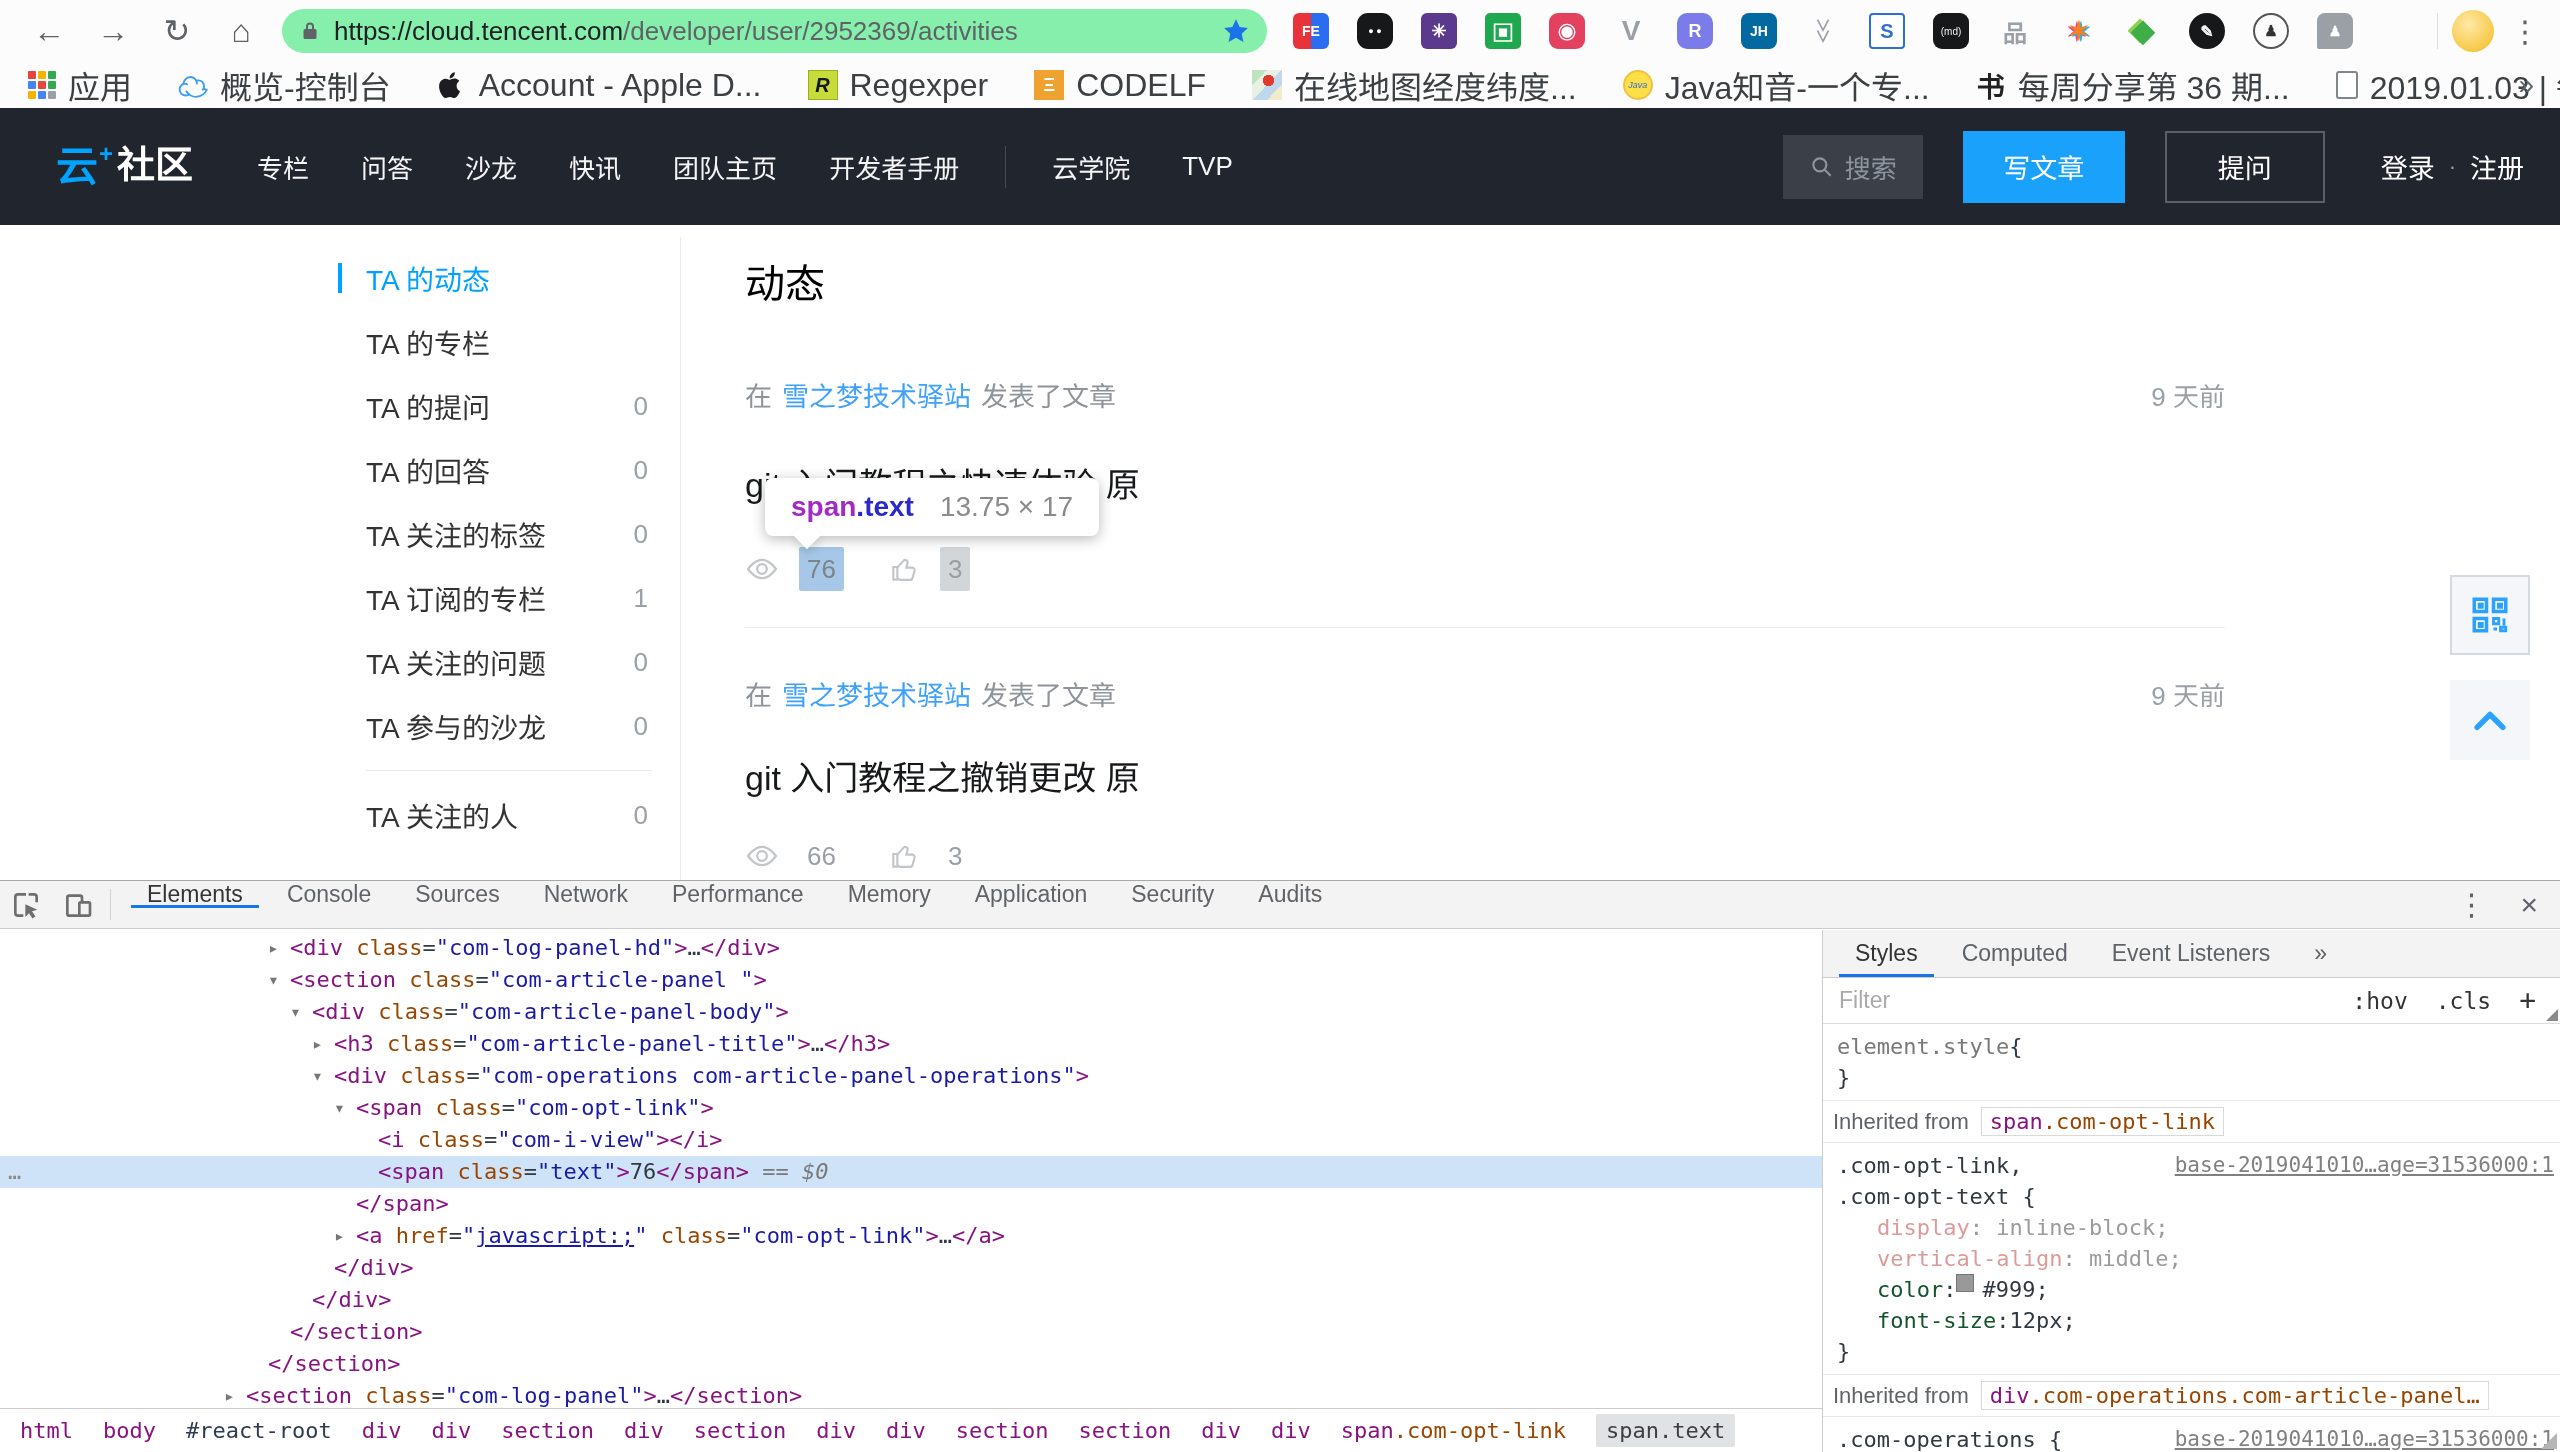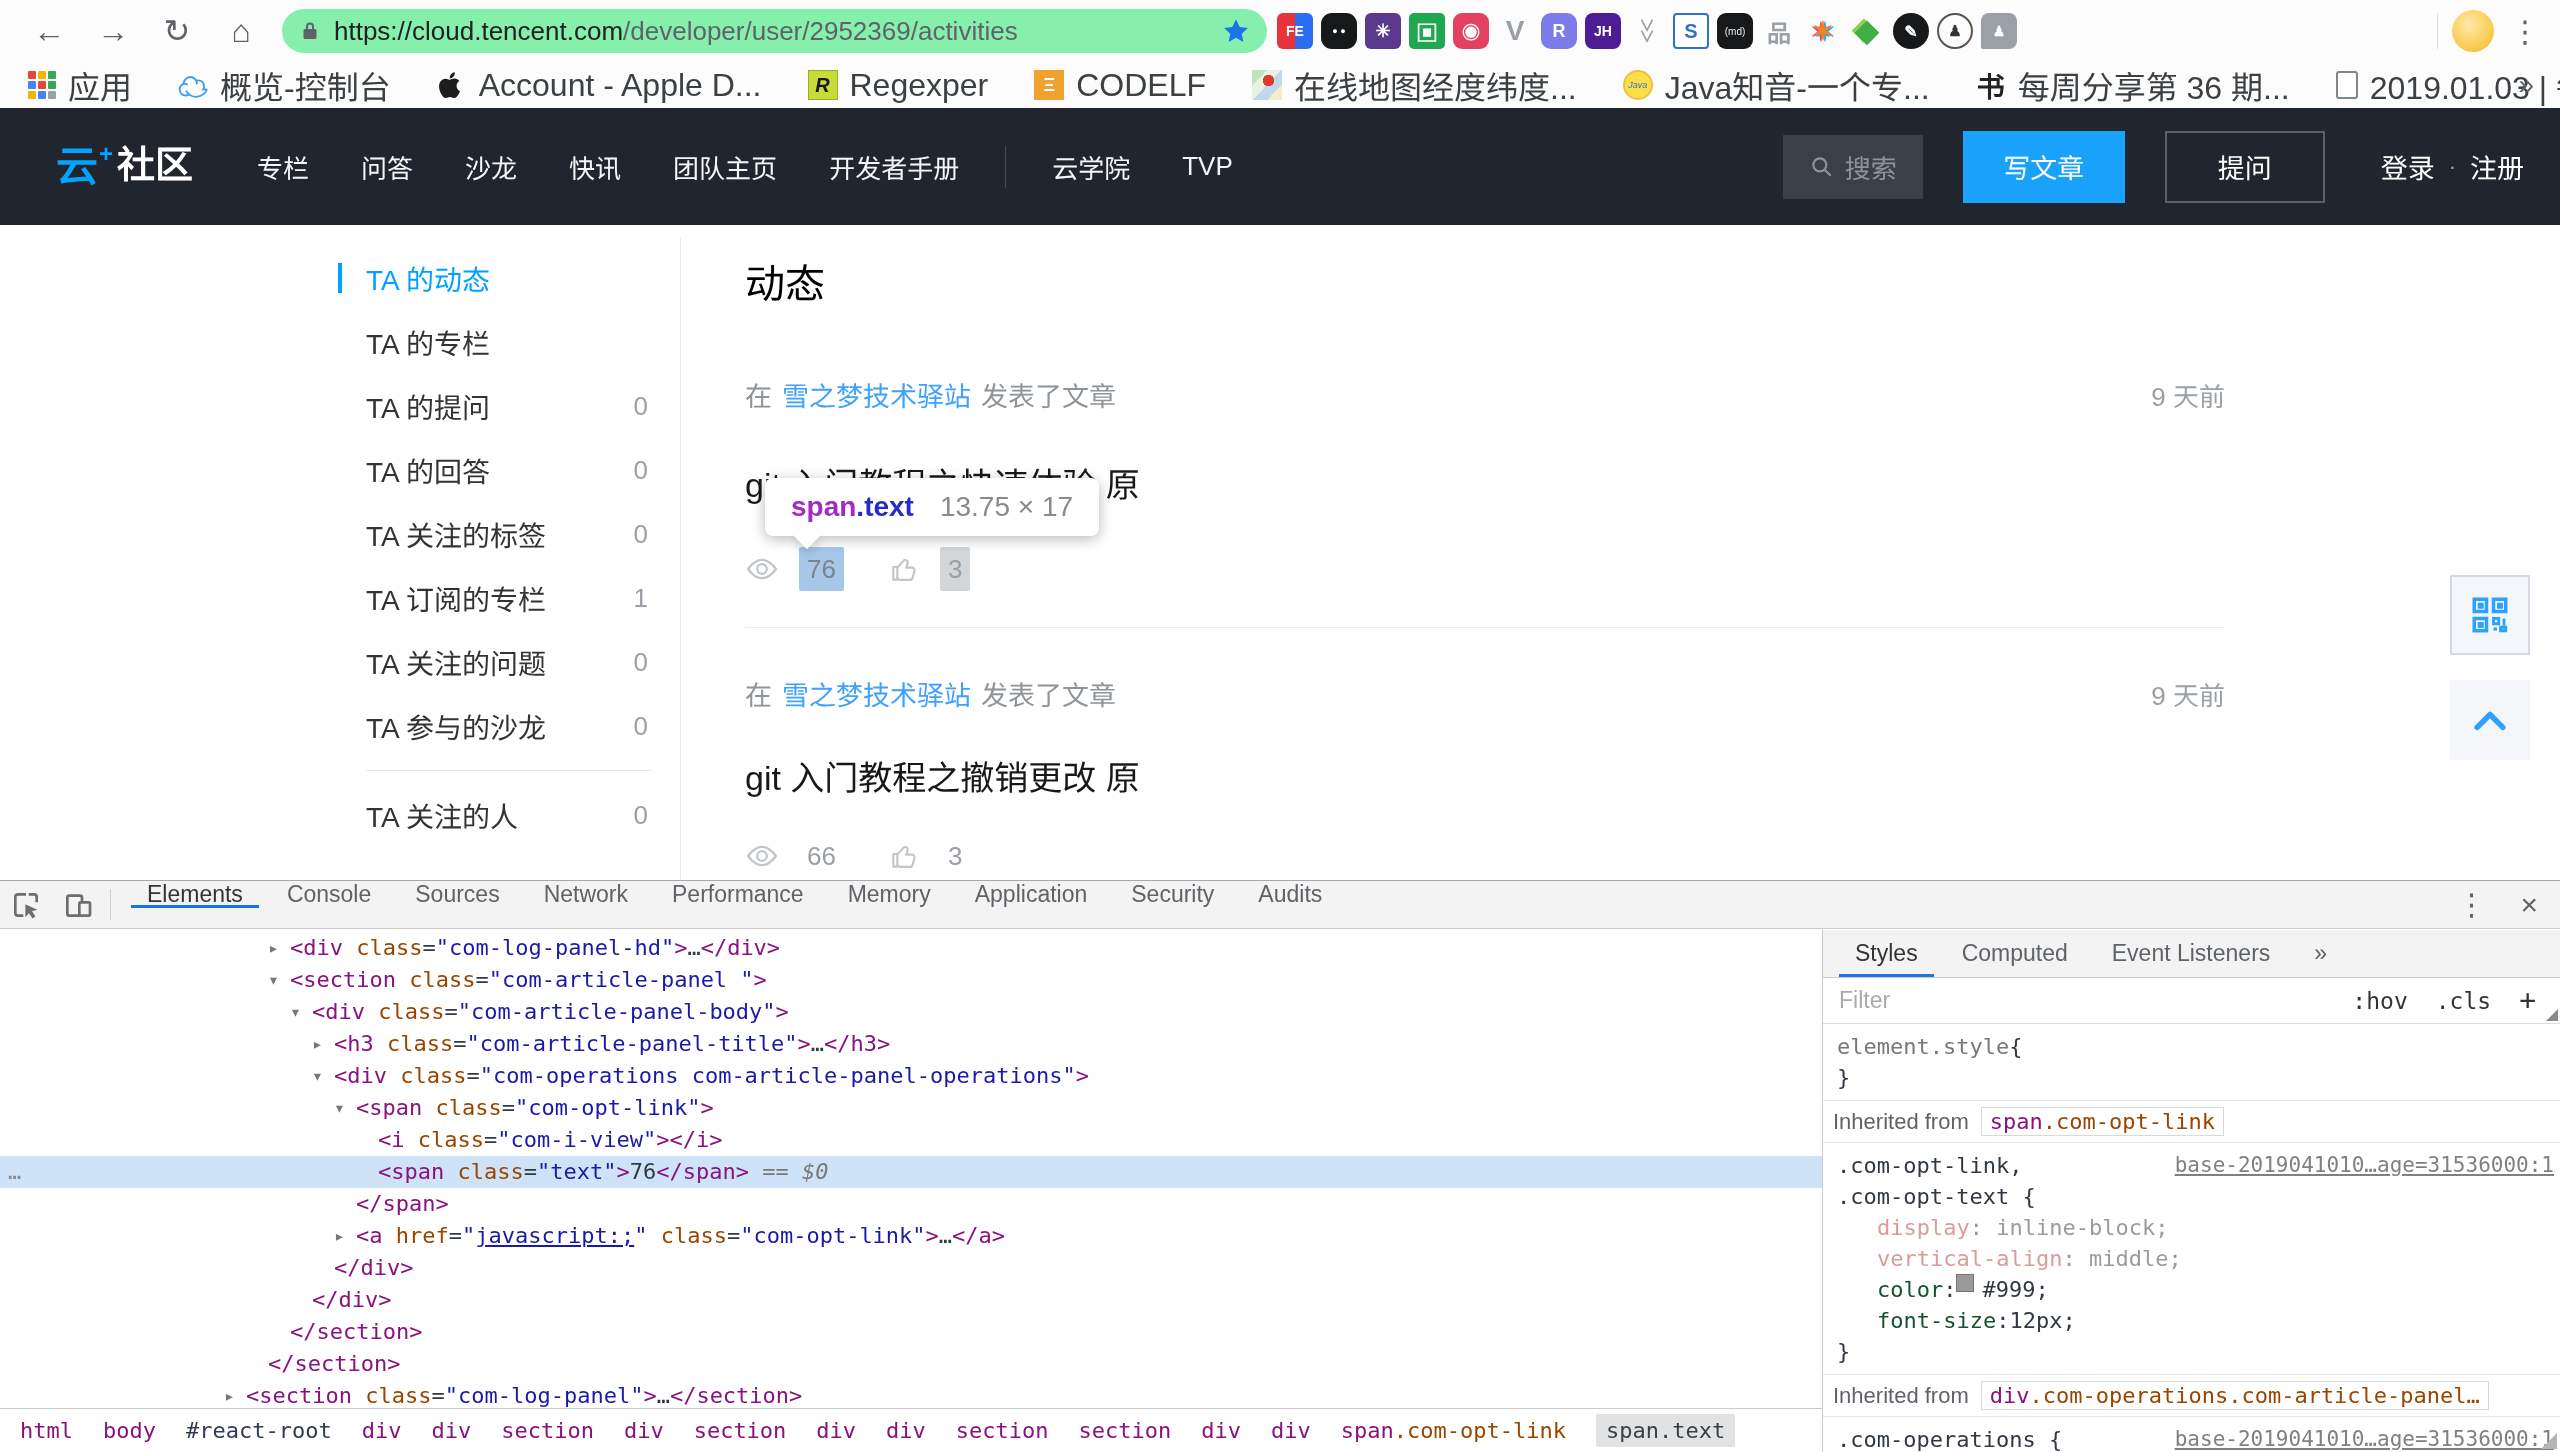--- a/index.html
+++ b/index.html
@@ -10,21 +10,21 @@
   
   .toolbar { position:absolute; top:0; left:0; right:0; height:62px; background:#fcfcfc; display:flex; align-items:center; }
   .navbtns { display:flex; align-items:center; margin-left:30px; gap:26px; }
   .tb-btn { font-size:32px; color:#5f6368; width:38px; text-align:center; cursor:default; }
   .urlbar { margin-left:22px; width:985px; height:44px; border-radius:24px; background:#86efac; display:flex; align-items:center; padding:0 16px; }
   .lock { display:flex; margin-right:12px; }
   .url { font-size:26px; white-space:nowrap; overflow:hidden; }
   .url .host { color:#202124; }
   .url .path { color:#5f6368; }
   .star { margin-left:auto; display:flex; }
-  .extrow { display:flex; align-items:center; margin-left:10px; gap:8px; }
+  .extrow { display:flex; align-items:center; margin-left:26px; gap:28px; }
   .ext { width:36px; height:36px; display:flex; align-items:center; justify-content:center; font-weight:bold; flex:0 0 auto; }
   .tbsep { width:1px; height:36px; background:#dadce0; margin-left:auto; margin-right:14px; }
   .avatar { width:42px; height:42px; border-radius:50%; background:radial-gradient(circle at 40% 35%, #ffe9a8, #f7c948 70%, #e8ab2e); margin-right:16px; }
   .menudots { font-size:30px; color:#5f6368; margin-right:20px; }
 
   
   .bookmarks { position:absolute; top:62px; left:0; right:0; height:46px; background:#fcfcfc; display:flex; align-items:center; padding-left:28px; }
   .bm { display:flex; align-items:center; margin-right:46px; cursor:default; }
   .bm-ic { width:30px; height:30px; display:flex; align-items:center; justify-content:center; margin-right:12px; flex:0 0 auto; }
   .bm-ic.grid { display:grid; grid-template-columns:repeat(3,8px); grid-template-rows:repeat(3,8px); gap:2px; width:28px; height:28px; }
@@ -160,21 +160,21 @@
       </span>
     </div>
     <div id="extensions" class="extrow">
         <span class="ext" style="background: linear-gradient(90deg, rgb(232, 51, 58) 50%, rgb(43, 109, 241) 50%); color: rgb(255, 255, 255); font-size: 14px; border-radius: 6px;">FE</span>
         <span class="ext" style="background: rgb(23, 24, 26); color: rgb(255, 255, 255); font-size: 9px; border-radius: 11px;">● ●</span>
         <span class="ext" style="background: rgb(91, 58, 142); color: rgb(255, 255, 255); font-size: 18px; border-radius: 6px;">✳</span>
         <span class="ext" style="background: rgb(31, 168, 79); color: rgb(255, 255, 255); font-size: 22px; border-radius: 5px;">▣</span>
         <span class="ext" style="background: rgb(228, 64, 95); color: rgb(255, 255, 255); font-size: 18px; border-radius: 9px;">◉</span>
         <span class="ext" style="color: rgb(154, 160, 166); font-size: 28px;">V</span>
         <span class="ext" style="background: rgb(123, 123, 234); color: rgb(255, 255, 255); font-size: 18px; border-radius: 10px;">R</span>
-        <span class="ext" style="background: #4c1d95; color: rgb(255, 255, 255); font-size: 14px; border-radius: 8px;">JH</span>
+        <span class="ext" style="background: #0369a1; color: rgb(255, 255, 255); font-size: 14px; border-radius: 8px;">JH</span>
         <span class="ext" style="color: rgb(154, 160, 166); font-size: 15px; line-height: 11px; white-space: pre; text-align: center;">∨
 ∨</span>
         <span class="ext" style="background: rgb(255, 255, 255); border: 2px solid rgb(46, 111, 208); color: rgb(46, 111, 208); font-size: 20px; border-radius: 4px;">S</span>
         <span class="ext" style="background: rgb(23, 24, 26); color: rgb(238, 238, 238); font-size: 10px; font-weight: normal; border-radius: 9px;">(md)</span>
         <span class="ext" style="color: rgb(154, 160, 166); font-size: 24px;">品</span>
         <span class="ext" style="color: rgb(246, 130, 31); font-size: 26px; text-shadow: rgb(40, 177, 232) 2px 1px 0px, rgb(232, 74, 138) -2px 1px 0px;">✶</span>
         <span class="ext" style="color: rgb(63, 174, 73); font-size: 24px; text-shadow: rgb(143, 209, 79) -3px -2px 0px;">◆</span>
         <span class="ext" style="background: rgb(23, 24, 26); color: rgb(255, 255, 255); font-size: 16px; border-radius: 50%;">✎</span>
         <span class="ext" style="border: 2px solid rgb(85, 85, 85); color: rgb(51, 51, 51); font-size: 15px; border-radius: 50%;">♟</span>
         <span class="ext" style="background: rgb(154, 160, 166); color: rgb(255, 255, 255); font-size: 14px; border-radius: 8px 8px 8px 2px;">♟</span>

